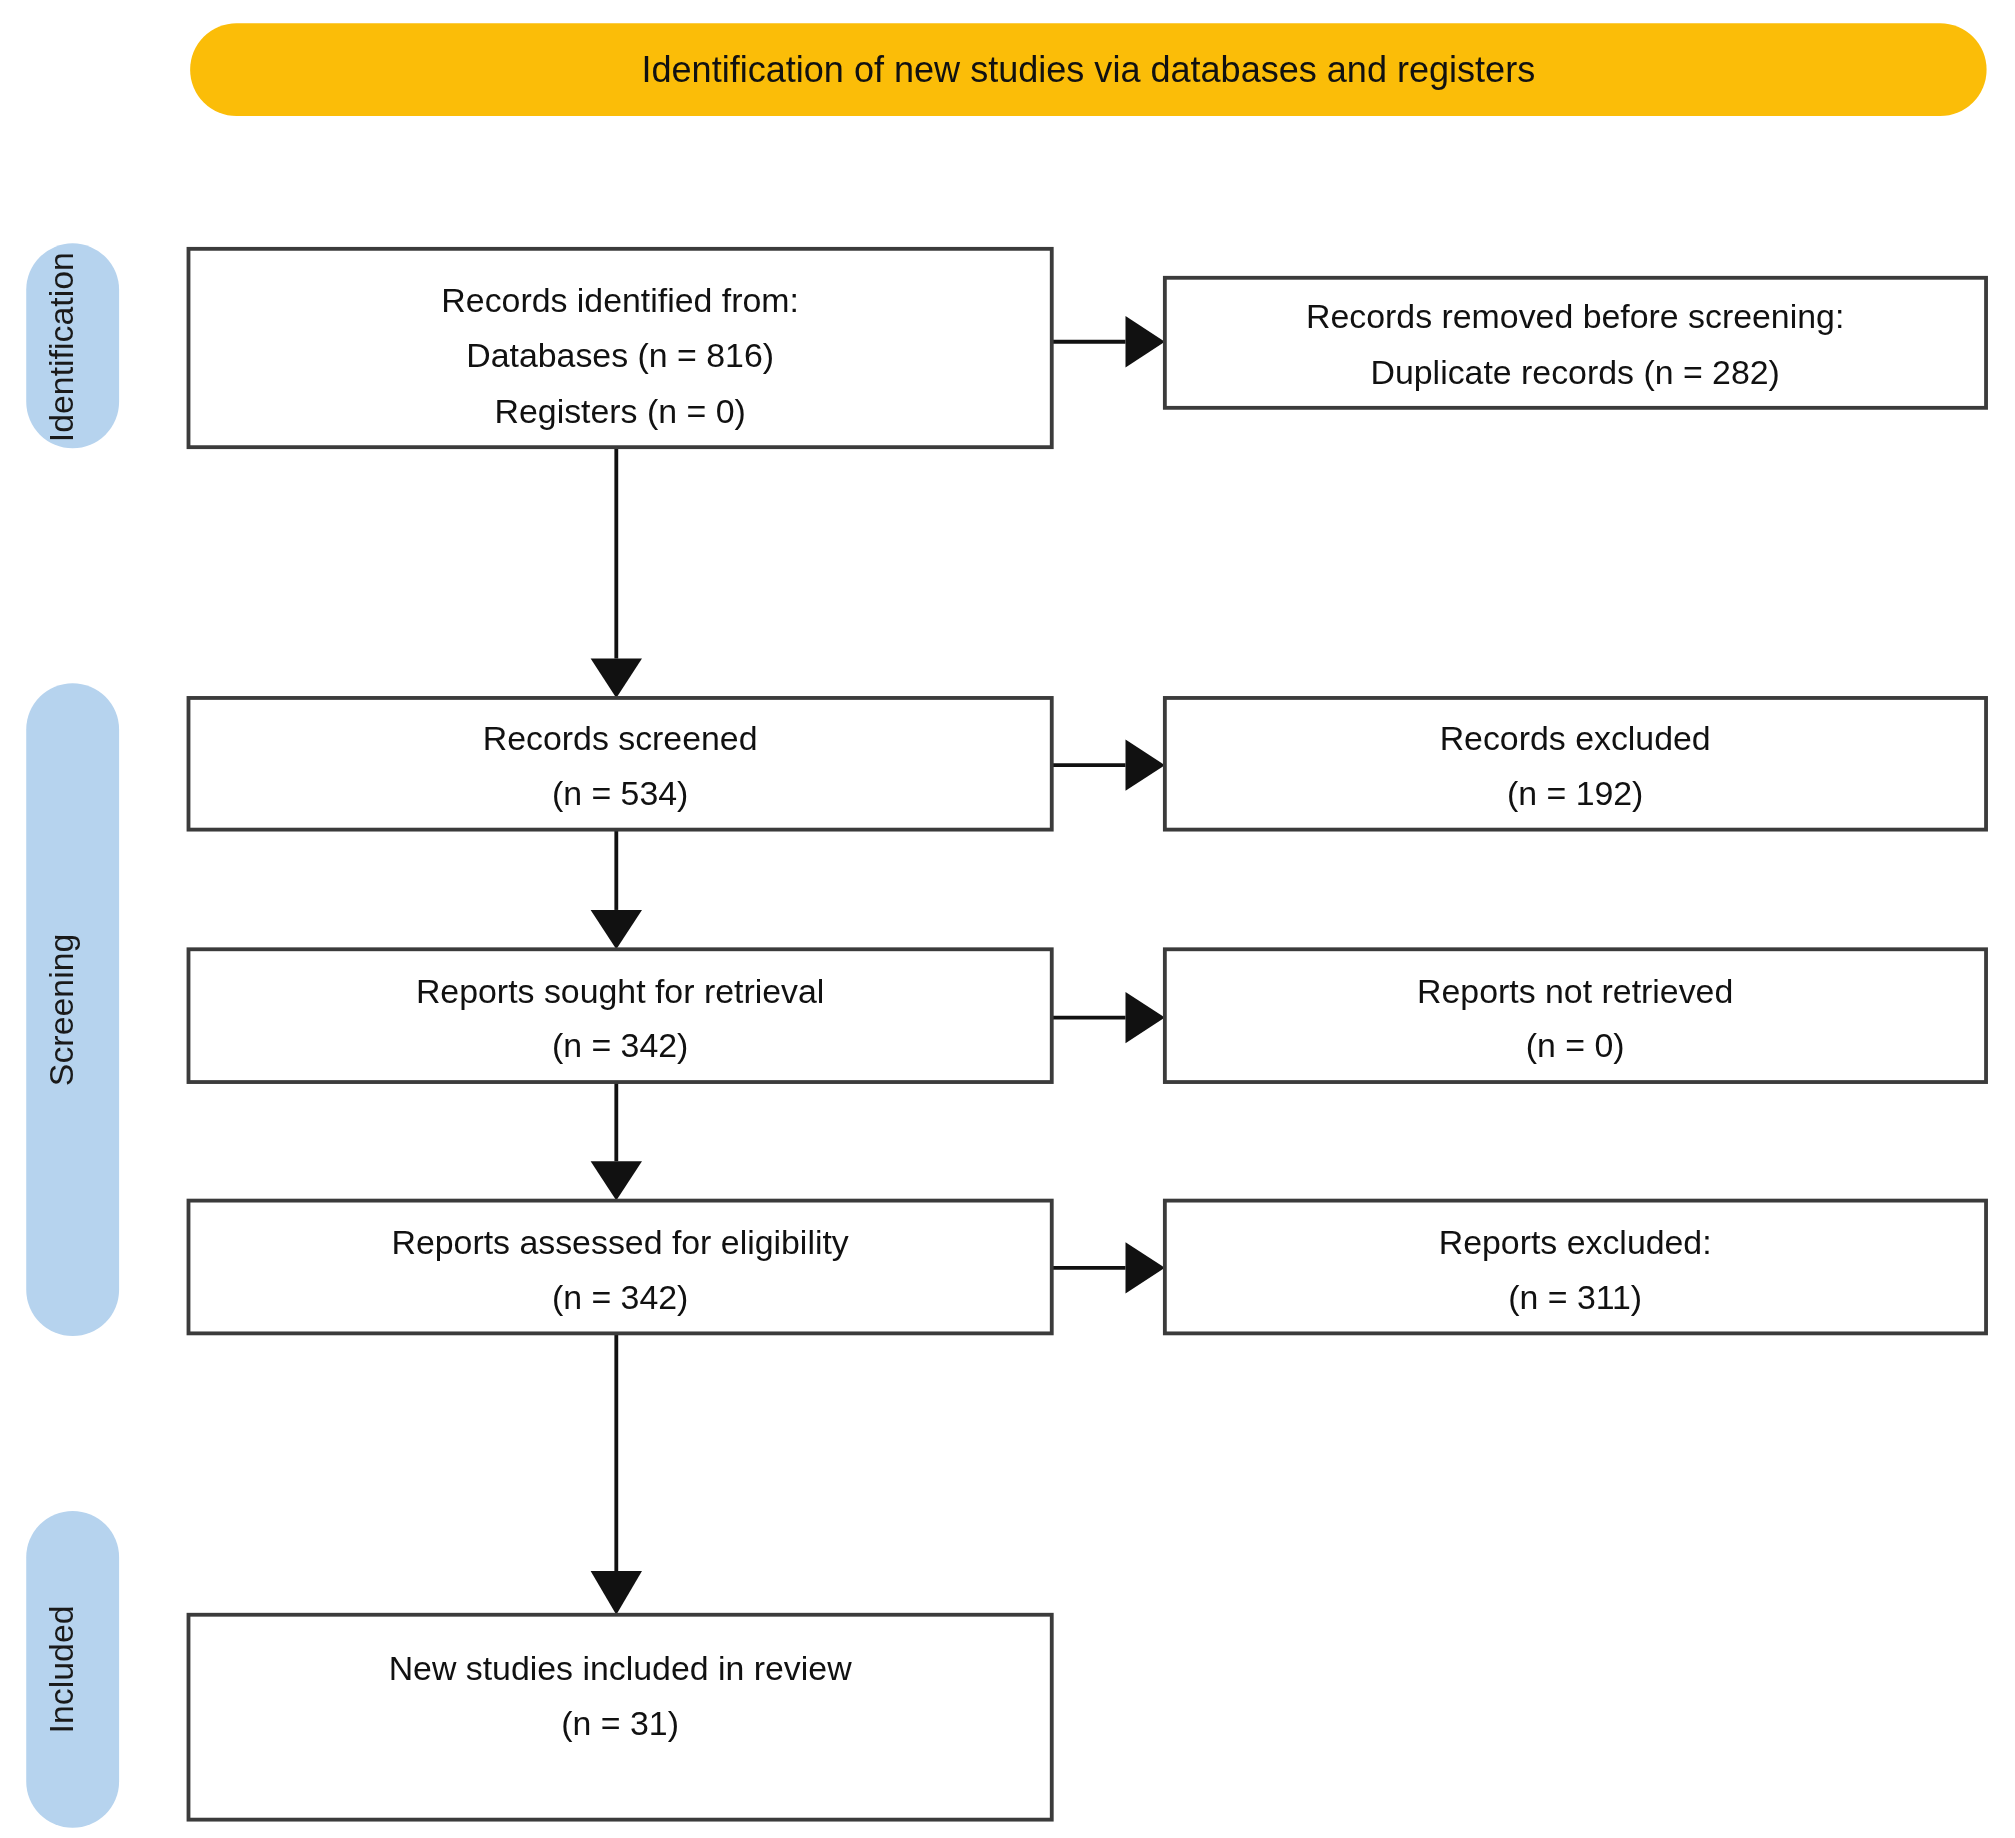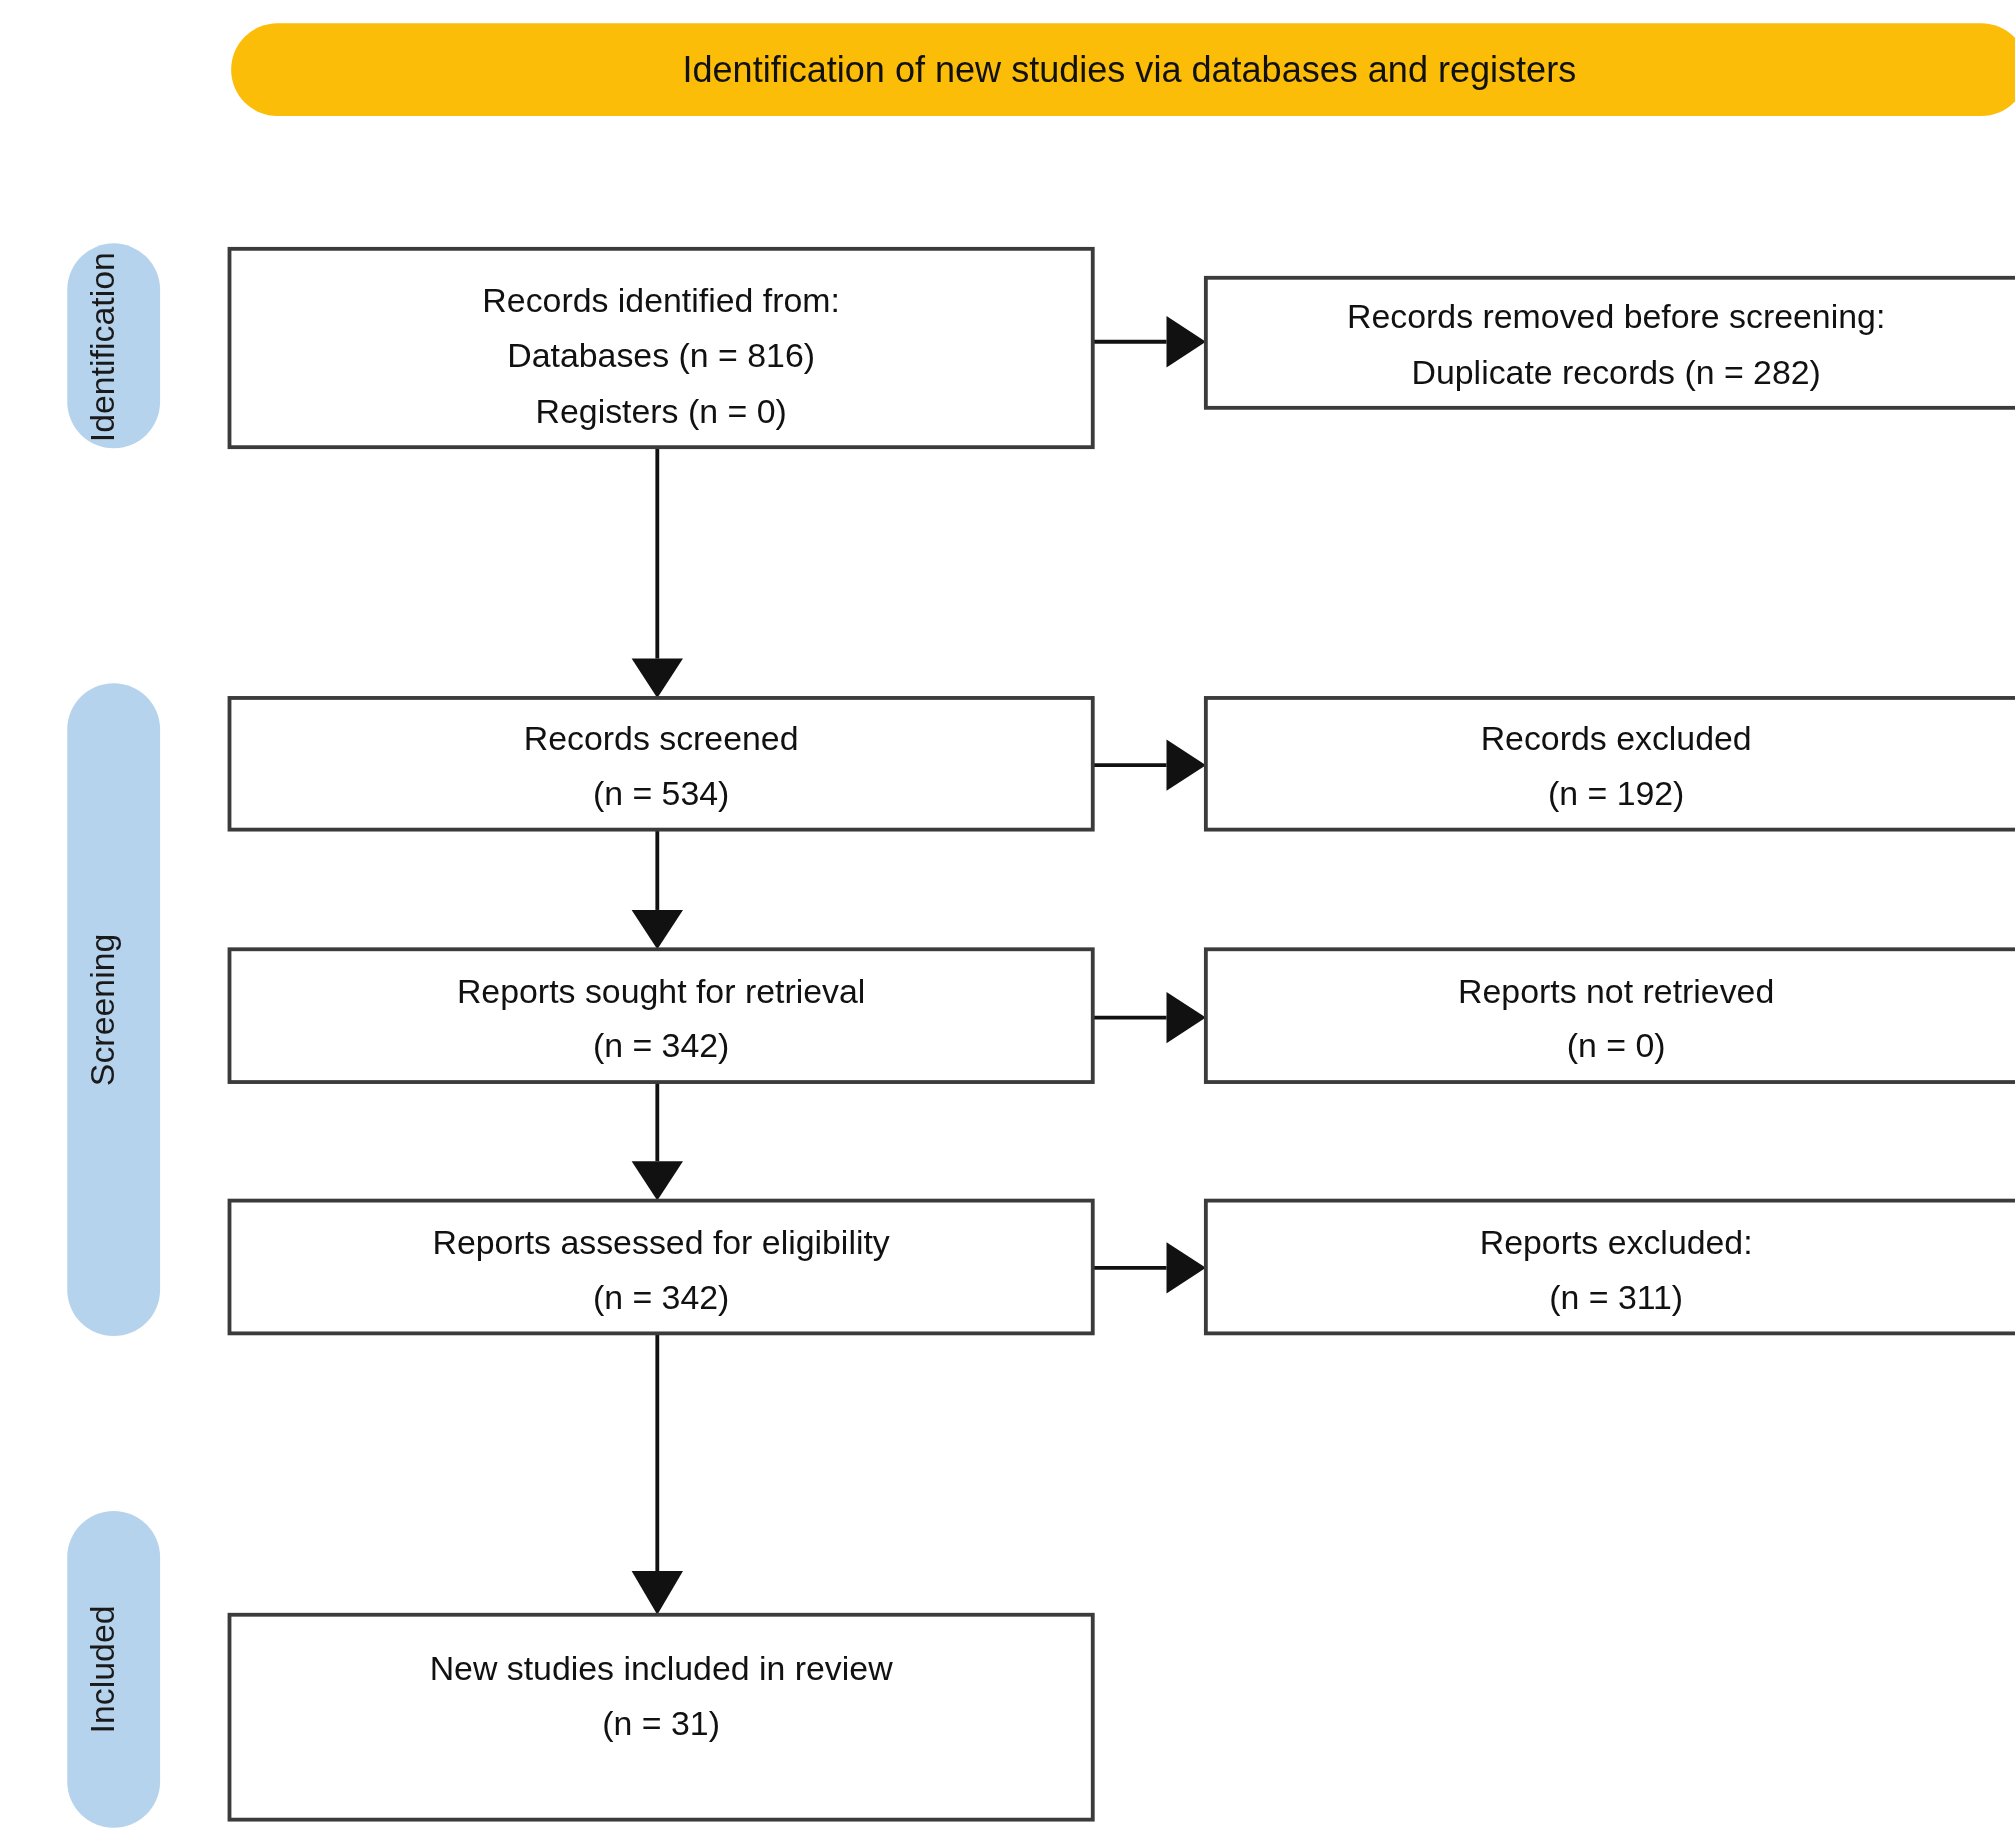--- a/index.html
+++ b/index.html
@@ -10,21 +10,20 @@
   body {
     width: 2015px;
     height: 1839px;
     font-family: "Liberation Sans", sans-serif;
     overflow: hidden;
   }
   #diagram-root {
     position: relative;
     width: 1657px;
     height: 1839px;
-    margin-left: 41px;
   }
   svg.canvas {
     position: absolute;
     top: 0;
     left: 0;
     width: 2015px;
     height: 1839px;
   }
   .banner-rect { fill: #FBBD08; }
   .phase-rect  { fill: #B6D3EE; }

